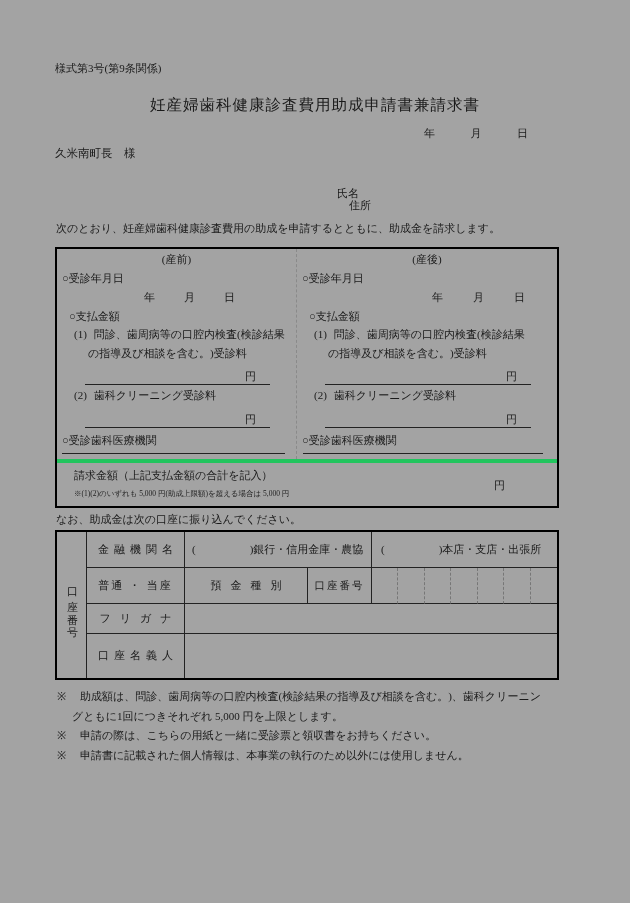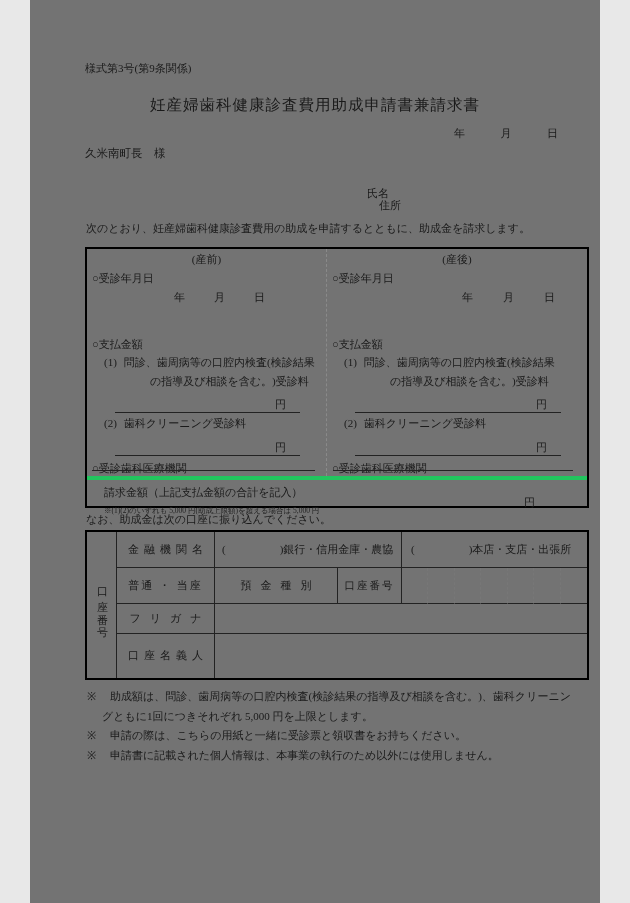--- a/index.html
+++ b/index.html
@@ -1,20 +1,20 @@
 <!DOCTYPE html>
 <html><head>
 <meta charset="utf-8">
 <style>
   html,body { margin:0; padding:0; background:#e8e8e8; }
   .page {
     position: relative;
-    width: 570px; height: 903px;
+    width: 630px; height: 903px;
     margin: 0 auto;
-    background: #737373;
+    background: #a3a3a3;
     color: #1a1a1a;
     font-family: "Liberation Serif", "DejaVu Serif", serif;
     font-size: 11px;
     line-height: 1.25;
     overflow: hidden;
   }
   .abs { position: absolute; }
 
   
   .form-number { left:55px; top:62px; }
@@ -33,24 +33,24 @@
   }
   .exam-cols { display:flex; flex:1; }
   .exam-col { position:relative; box-sizing:border-box; padding-top:4px; }
   .col-pre  { width:240px; border-right:1px dashed #8a8a8a; }
   .col-post { flex:1; }
   .col-header { text-align:center; height:19px; }
   .visit-label { height:19px; padding-left:5px; }
   .ymd { height:19px; display:flex; }
   .col-pre  .ymd { padding-left:87px; gap:29px; }
   .col-post .ymd { padding-left:135px; gap:30px; }
-  .pay-label { height:18px; padding-left:5px;margin-top:28px; }
+  .pay-label { height:18px; padding-left:12px; }
   .item-l1 { height:19px; padding-left:17px; }
   .item-l1 .item-no { margin-right:7px; }
-  .item-l2 { height:19px; padding-left:31px;margin-left:32px; }
+  .item-l2 { height:19px; padding-left:31px; }
   .amount-line {
     height:17px; margin:1px 26px 4px 28px;
     border-bottom:1px solid #222;
     display:flex; justify-content:flex-end; align-items:flex-end;
     padding-right:14px;
   }
   .item2-row { height:20px; padding-left:17px; margin-top:2px; }
   .item2-row .item-no { margin-right:7px; }
   .clinic-label { padding-left:5px; margin-top:6px; }
   .clinic-line { position:absolute; left:5px; right:11px; bottom:5px; border-bottom:1px solid #222; }

